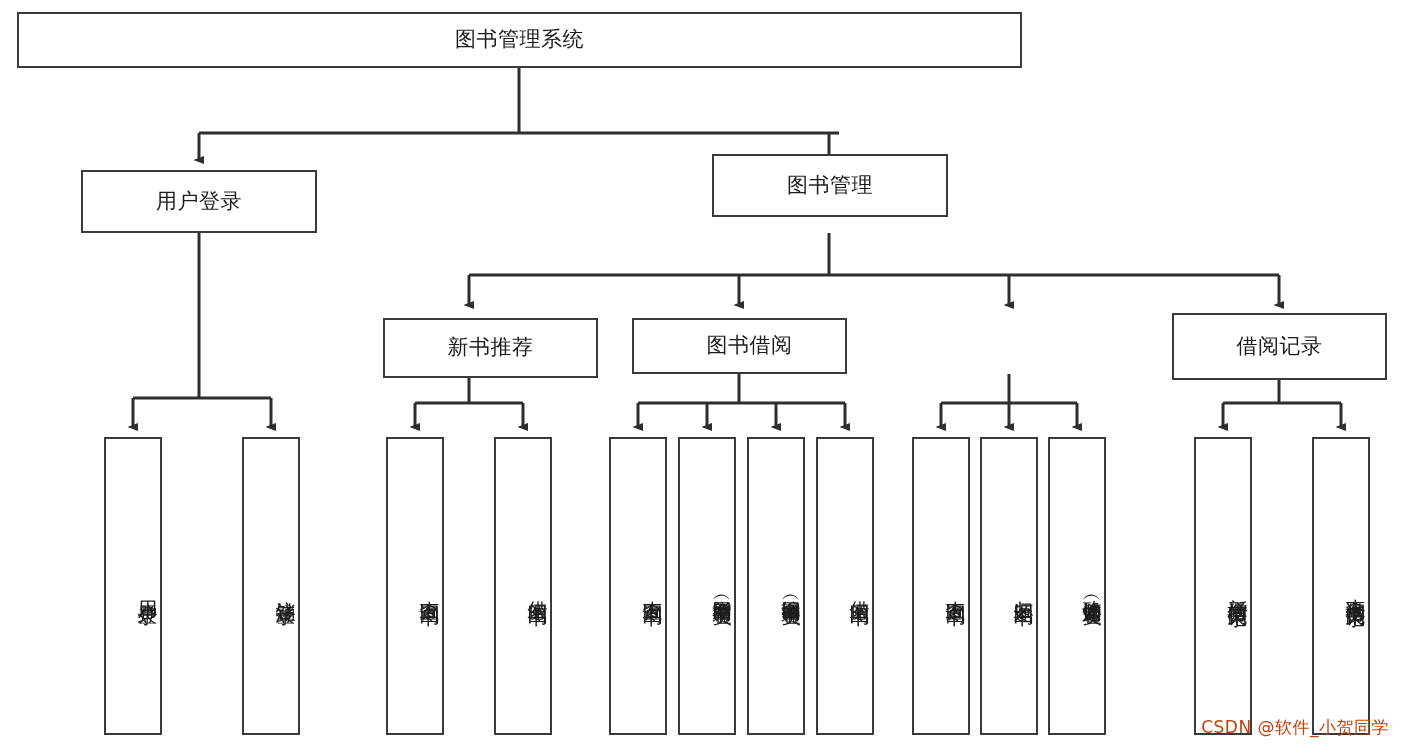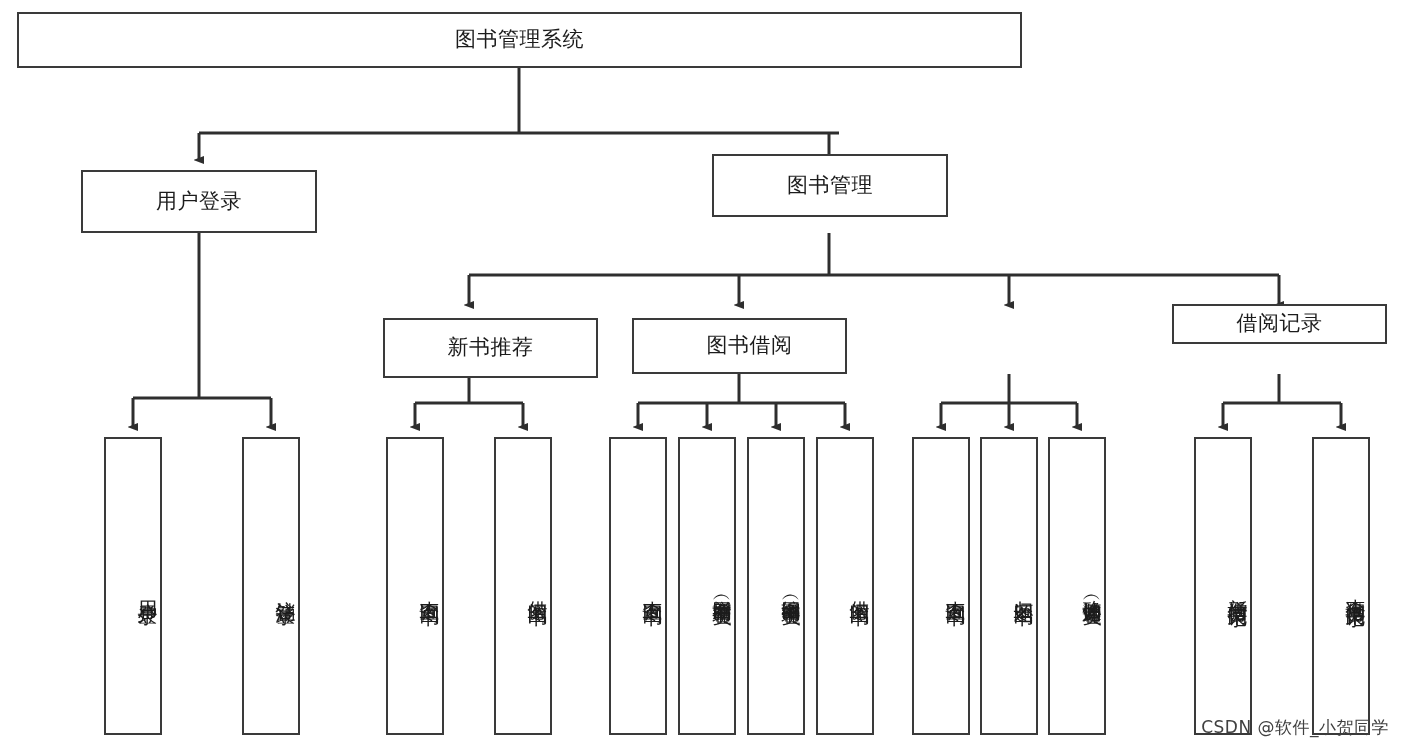--- a/index.html
+++ b/index.html
@@ -53,21 +53,21 @@
     top: 0;
     width: 1405px;
     height: 747px;
     pointer-events: none;
   }
   .watermark {
     position: absolute;
     right: 16px;
     bottom: 8px;
     font-size: 17px;
-    color: #404040;
+    color: #c2410c;
     letter-spacing: 0.5px;
     white-space: nowrap;
   }
 </style>
 </head>
 <body>
 
 <div id="canvas">
 
   <svg class="edges" viewBox="0 0 1405 747" width="1405" height="747">
@@ -120,21 +120,21 @@
     </g>
   </svg>
 
   <div class="node horiz" style="left:17px; top:12px; width:1005px; height:56px;">图书管理系统</div>
 
   <div class="node horiz" style="left:81px; top:170px; width:236px; height:63px;">用户登录</div>
   <div class="node horiz" style="left:712px; top:154px; width:236px; height:63px;">图书管理</div>
 
   <div class="node horiz" style="left:383px; top:318px; width:215px; height:60px;">新书推荐</div>
   <div class="node horiz" style="left:632px; top:318px; width:215px; height:56px;padding-left:20px;">图书借阅</div>
-  <div class="node horiz" style="left:1172px; top:304px; width:215px; height:40px;">借阅记录</div>
+  <div class="node horiz" style="left:1172px; top:313px; width:215px; height:67px;">借阅记录</div>
 
   <div class="node vert" style="left:104px; top:437px; width:58px; height:298px;">用户登录</div>
   <div class="node vert" style="left:242px; top:437px; width:58px; height:298px;">注销登录</div>
 
   <div class="node vert" style="left:386px; top:437px; width:58px; height:298px;">查询图书</div>
   <div class="node vert" style="left:494px; top:437px; width:58px; height:298px;">借阅图书</div>
 
   <div class="node vert" style="left:609px; top:437px; width:58px; height:298px;">查询图书</div>
   <div class="node vert tall" style="left:678px; top:437px; width:58px; height:298px;">新增图书（管理员）</div>
   <div class="node vert tall" style="left:747px; top:437px; width:58px; height:298px;">编辑图书（管理员）</div>

